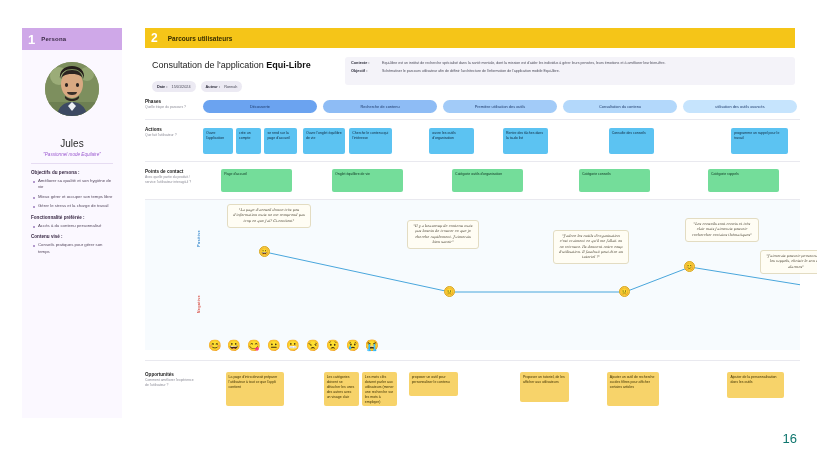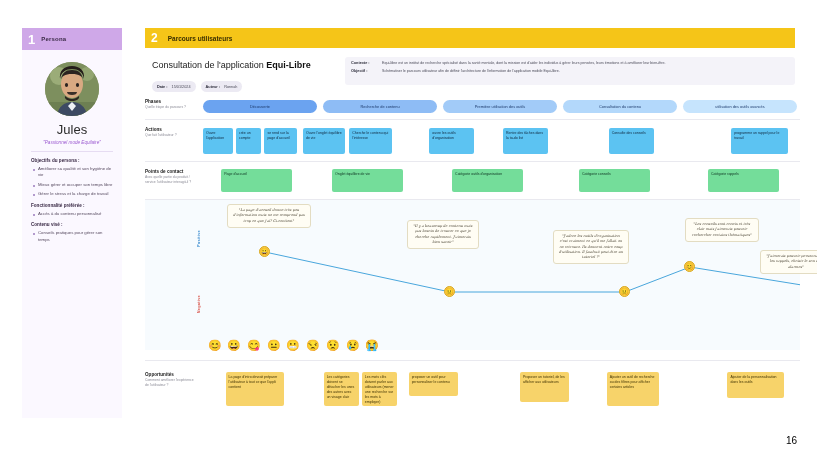--- a/index.html
+++ b/index.html
@@ -30,22 +30,22 @@
     font-size:6px; color:#3a2a46; font-weight:600; letter-spacing:.2px;
   }
   .persona-body { padding:8px 7px 0 7px; flex:1; }
   .avatar {
     width:54px; height:54px; border-radius:50%;
     margin:4px auto 0 auto; overflow:hidden; position:relative;
     background:#8a9a6a;
   }
   .avatar svg { display:block; }
   .p-name {
-    text-align:center; font-size:13px; color:#2b2b2b;
-    margin-top:6px; font-weight:500;
+    text-align:center; font-size:10px; color:#2b2b2b;
+    margin-top:22px; font-weight:500;
   }
   .p-quote {
     text-align:center; font-size:4.6px; color:#9b59d0;
     margin-top:3px; font-style:italic;
   }
   .p-rule { height:1px; background:#e6dcf2; margin:6px 2px; }
   .p-h {
     font-size:4.6px; font-weight:700; color:#3a2a46; margin:5px 0 3px 2px;
   }
   .p-li {
@@ -151,21 +151,21 @@
   }
 
   .emoji-scale {
     position:absolute; left:208px; top:340px;
     display:flex; gap:6px;
   }
   .emoji-scale span { font-size:11px; line-height:1; }
 
   .pagenum {
     position:absolute; right:20px; bottom:14px;
-    font-size:10px; color:#000000;
+    font-size:13px; color:#0f766e;
   }
 </style>
 </head>
 <body>
 
 <div class="slide">
 
   <div class="persona">
     <div class="persona-hdr">
       <span class="num">1</span>

